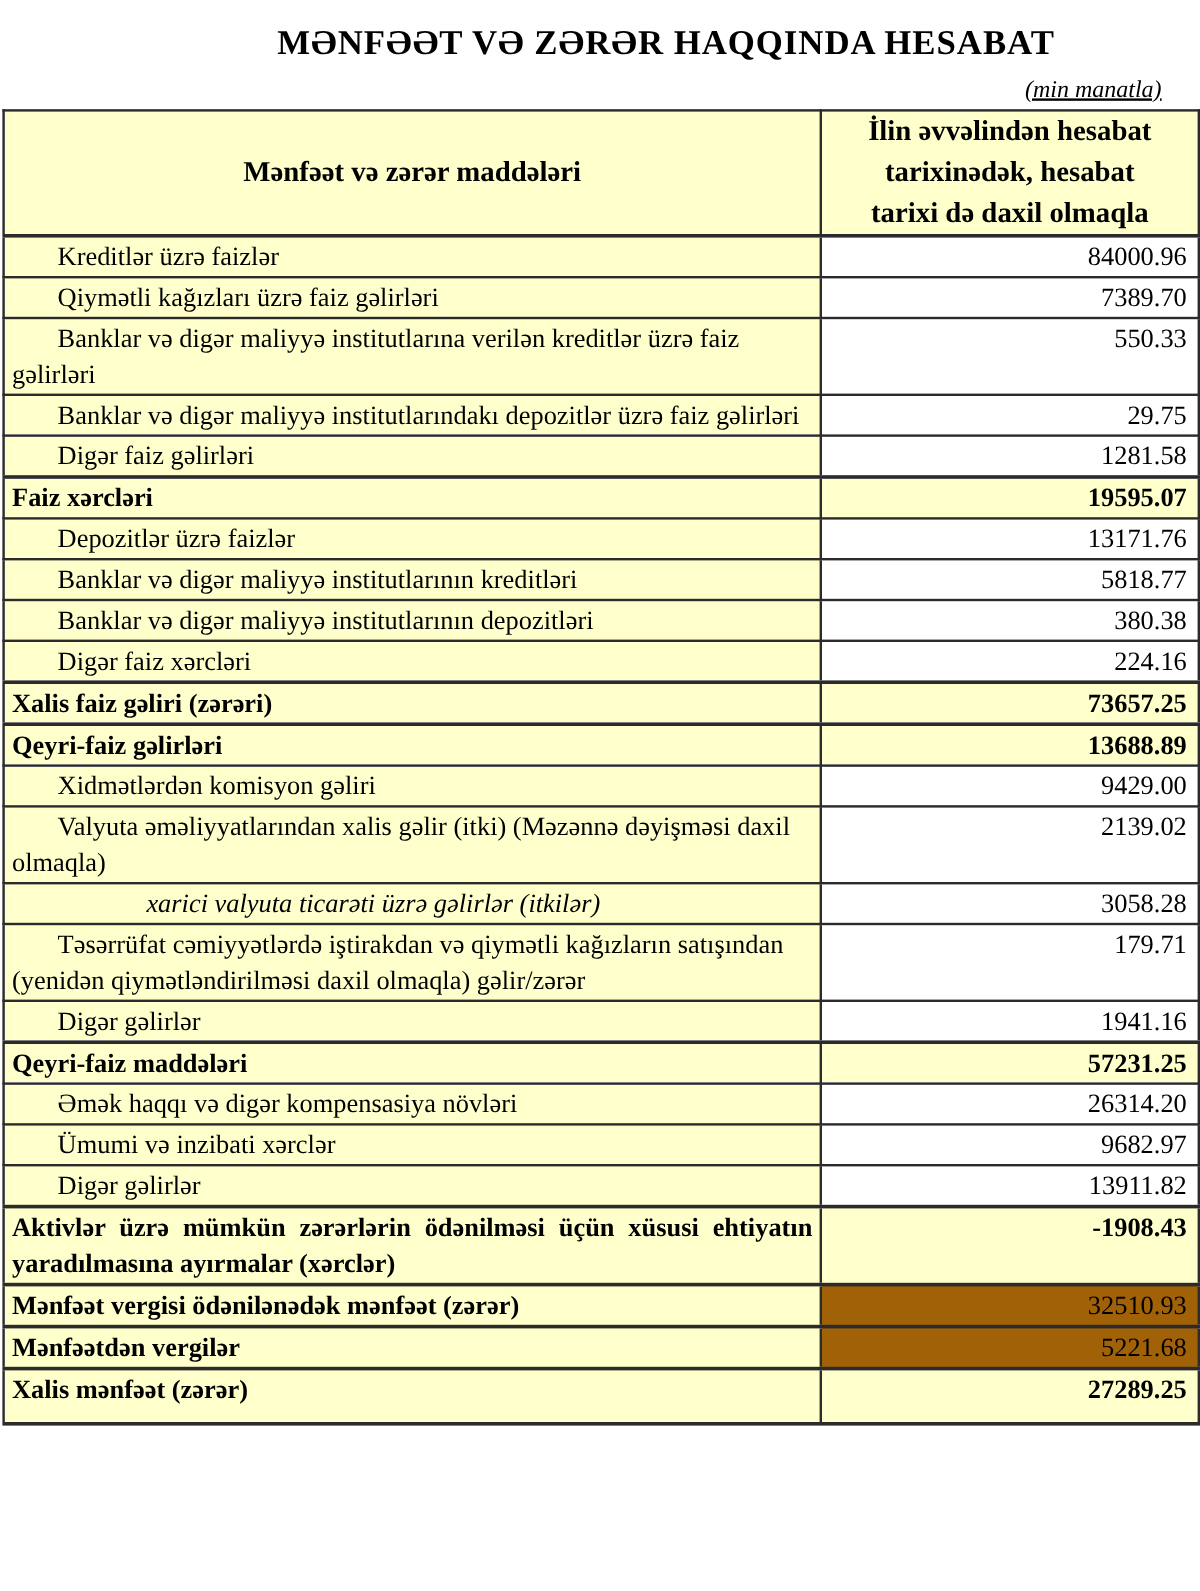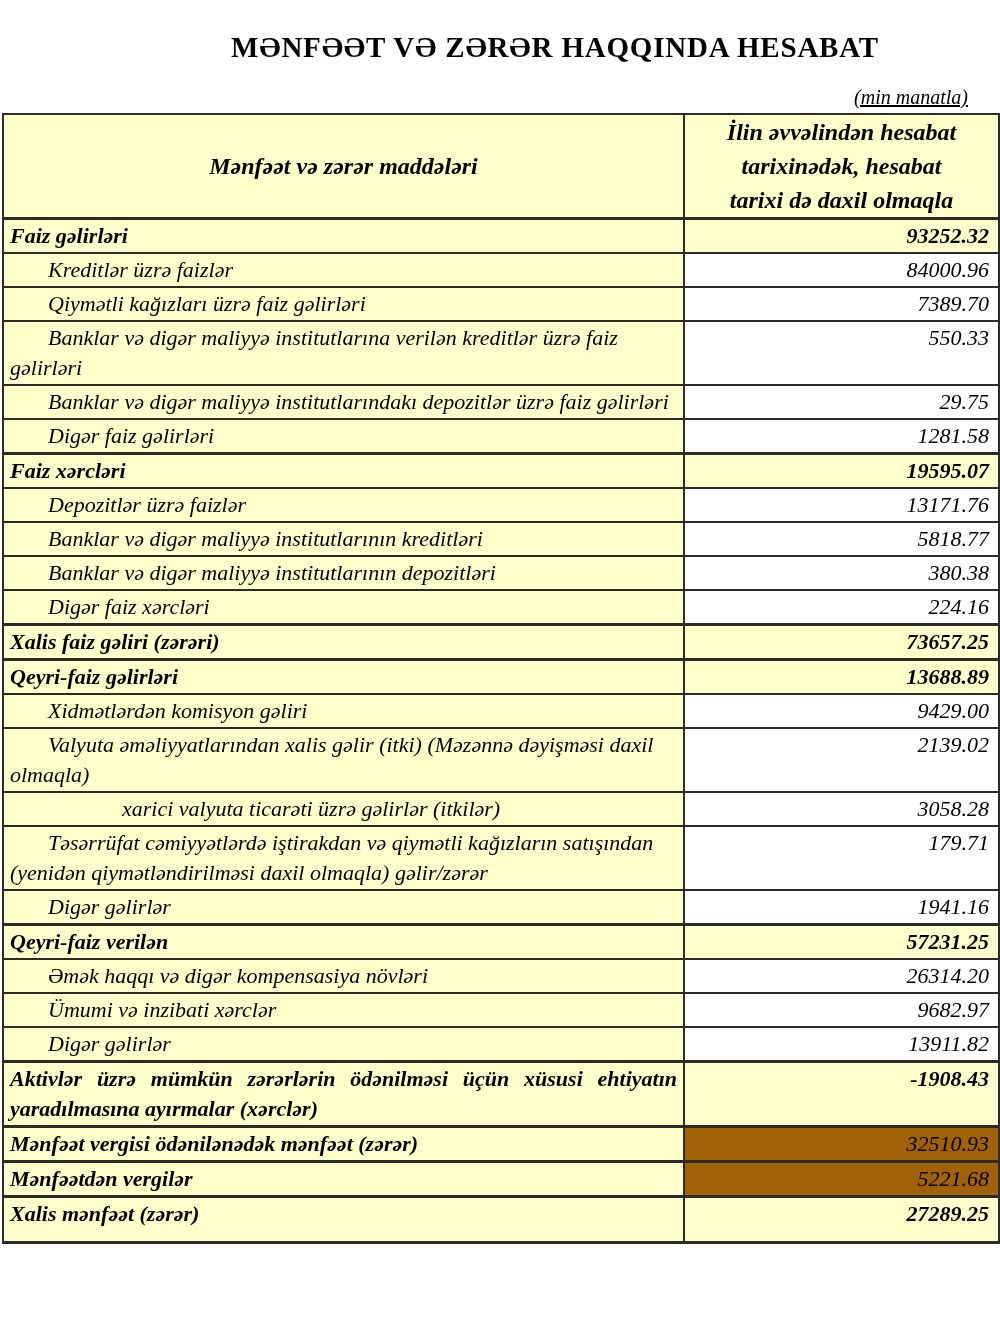--- a/index.html
+++ b/index.html
@@ -14,21 +14,21 @@
     color:var(--text);
     -webkit-font-smoothing:antialiased;
   }
   .page{
     width:1000px;height:1326px;
     box-sizing:border-box;
     overflow:hidden;
     padding:0 2px;
   }
   .title{
-    margin:16px;
+    margin:5px;
     padding:14px 0 0 110px;
     text-align:center;
     font-size:29px;
     line-height:34px;
     font-weight:bold;
     letter-spacing:0.8px;
   }
   .unit-note{
     text-align:right;
     font-style:italic;
@@ -39,21 +39,20 @@
   }
   table.pl{
     border-collapse:collapse;
     table-layout:fixed;
     width:996px;
   }
   .pl th,.pl td{
     border:2px solid var(--border);
     box-sizing:border-box;
     overflow:hidden;
-    font-style:italic;
   }
   .pl thead th{
     background:var(--highlight);
     font-size:24px;
     font-weight:bold;
     text-align:center;
     vertical-align:middle;
     line-height:34px;
     height:104px;
     padding:0 4px;
@@ -69,21 +68,21 @@
   td.label{
     background:var(--highlight);
     text-align:left;
   }
   td.value{
     background:#ffffff;
     text-align:right;
     padding-right:9px;
   }
   tr.item td.label{text-indent:38px;margin-left:25px;}
-  tr.subitem td.label{text-indent:112px;}
+  tr.subitem td.label{text-indent:112px;font-style:italic;}
   tr.section td{font-weight:bold;border-top-width:3px;}
   tr.section td.value{background:var(--highlight);}
   tr.plainval td.value{background:#a16207;font-weight:normal;}
   tr.justify td.label{text-align:justify;}
   tr.tall td{height:46px;margin-top:24px;}
   tbody tr:last-child td{border-bottom-width:3px;}
 </style>
 </head>
 <body>
 
@@ -98,24 +97,20 @@
     </colgroup>
     <thead>
       <tr>
         <th class="c1">Mənfəət və zərər maddələri</th>
         <th class="c2">İlin əvvəlindən hesabat
 tarixinədək, hesabat
 tarixi də daxil olmaqla</th>
       </tr>
     </thead>
     <tbody id="rows">
-  <tr class="section">
-    <td class="label">Faiz gəlirləri</td>
-    <td class="value">93252.32</td>
-  </tr>
 
   <tr class="item">
     <td class="label">Kreditlər üzrə faizlər</td>
     <td class="value">84000.96</td>
   </tr>
 
   <tr class="item">
     <td class="label">Qiymətli kağızları üzrə faiz gəlirləri</td>
     <td class="value">7389.70</td>
   </tr>
@@ -190,21 +185,21 @@
     <td class="label">Təsərrüfat cəmiyyətlərdə iştirakdan və qiymətli kağızların satışından (yenidən qiymətləndirilməsi daxil olmaqla) gəlir/zərər</td>
     <td class="value">179.71</td>
   </tr>
 
   <tr class="item">
     <td class="label">Digər gəlirlər</td>
     <td class="value">1941.16</td>
   </tr>
 
   <tr class="section">
-    <td class="label">Qeyri-faiz verilən</td>
+    <td class="label">Qeyri-faiz maddələri</td>
     <td class="value">57231.25</td>
   </tr>
 
   <tr class="item">
     <td class="label">Əmək haqqı və digər kompensasiya növləri</td>
     <td class="value">26314.20</td>
   </tr>
 
   <tr class="item">
     <td class="label">Ümumi və inzibati xərclər</td>

